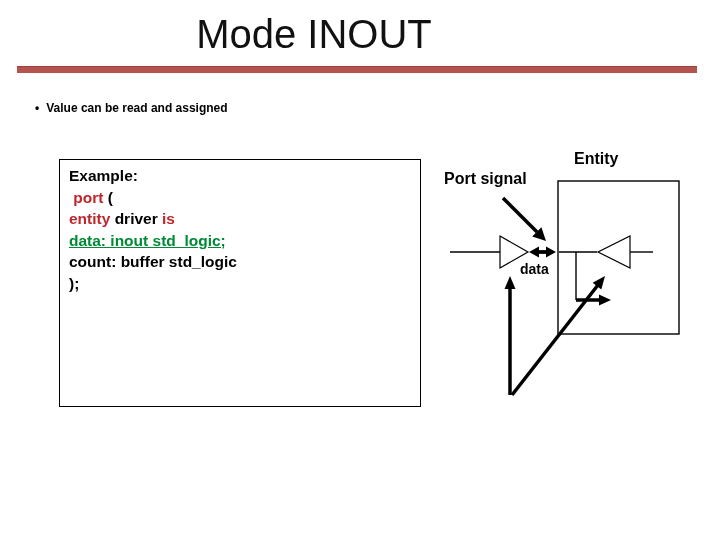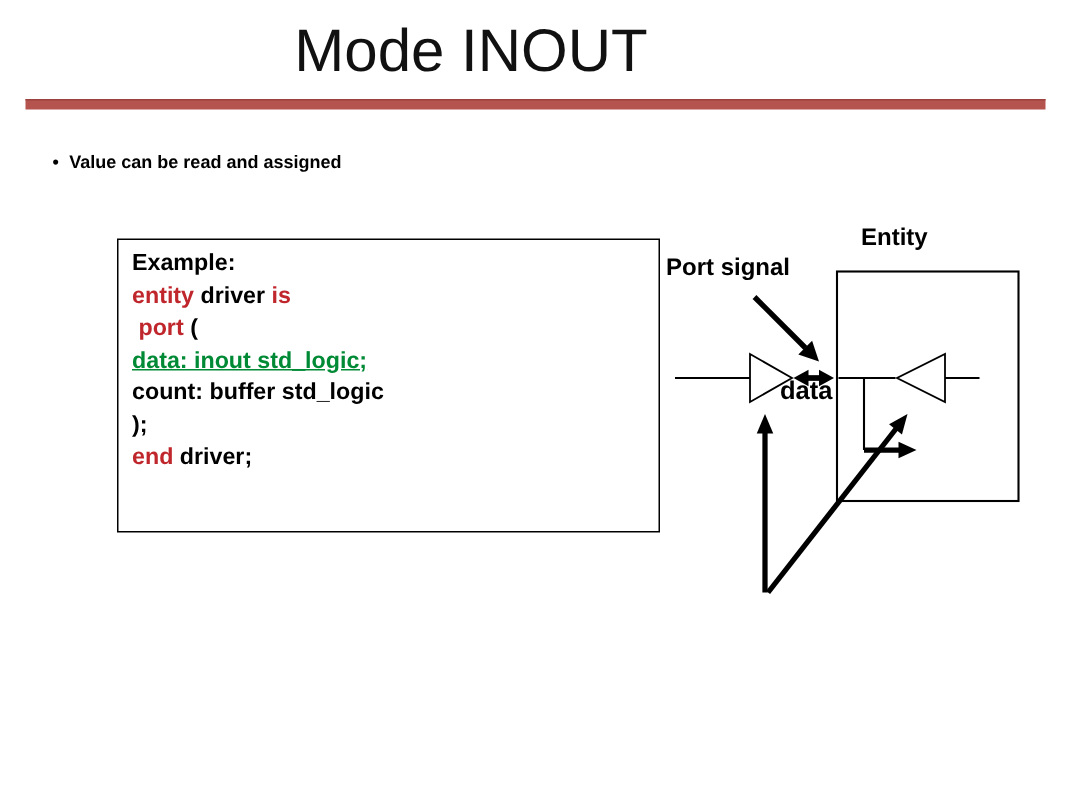--- a/index.html
+++ b/index.html
@@ -16,53 +16,52 @@
   .title-rule{
     position:absolute;left:17px;top:66px;width:680px;height:6px;
     background:#b5534f;border-top:1px solid #9c423e;
   }
   .bullet-line{
     position:absolute;left:35px;top:101px;
     font-size:12px;font-weight:bold;white-space:pre;
   }
   .bullet-line .marker{margin-right:7px;}
   .code-box{
-    position:absolute;left:78px;top:159px;width:362px;height:196px;
+    position:absolute;left:59px;top:159px;width:362px;height:248px;
     border:1.5px solid #000;box-sizing:border-box;
     padding:5px 0 0 9px;
   }
   .code-line{
     font-size:15.5px;font-weight:bold;line-height:21.5px;white-space:pre;
   }
   .kw{color:#c0272d;}
   .inout{color:#008a35;text-decoration:underline;margin-top:32px;}
   .diagram{position:absolute;left:440px;top:140px;width:280px;height:310px;}
   .diagram svg{position:absolute;left:0;top:0;}
   .dlabel{position:absolute;font-weight:bold;color:#000;white-space:pre;}
   .entity-label{left:134px;top:10px;font-size:16px;}
   .port-signal-label{left:4px;top:30px;font-size:16px;}
-  .data-label{left:80px;top:111px;font-size:17px;}
+  .data-label{left:80px;top:121px;font-size:14px;}
   .caption{left:8px;top:255px;font-size:16px;line-height:21px;}
 </style>
 </head>
 <body>
 
 <div class="title">Mode INOUT</div>
 <div class="title-rule"></div>
 
 <div class="bullet-line"><span class="marker">•</span><span>Value can be read and assigned</span></div>
 
 <div class="code-box">
   <div class="code-line"><span>Example:</span></div>
+  <div class="code-line"><span> </span><span class="kw">port</span><span> (</span></div>
   <div class="code-line"><span class="kw">entity</span><span> driver </span><span class="kw">is</span></div>
-  <div class="code-line"><span> </span><span class="kw">port</span><span> (</span></div>
   <div class="code-line"><span class="inout">data: inout std_logic;</span></div>
   <div class="code-line"><span>count: buffer std_logic</span></div>
   <div class="code-line"><span>);</span></div>
-  <div class="code-line"><span class="kw">end</span><span> driver;</span></div>
 </div>
 
 <div class="diagram">
   <svg width="280" height="310" viewBox="440 140 280 310">
 
     <rect x="558" y="181" width="121" height="153" fill="none" stroke="#000" stroke-width="1.4"></rect>
 
     <g>
       <line x1="503" y1="198" x2="537" y2="232" stroke="#000" stroke-width="3.6"></line>
       <polygon points="546,241 532.2,236.4 541.4,227.2" fill="#000"></polygon>

